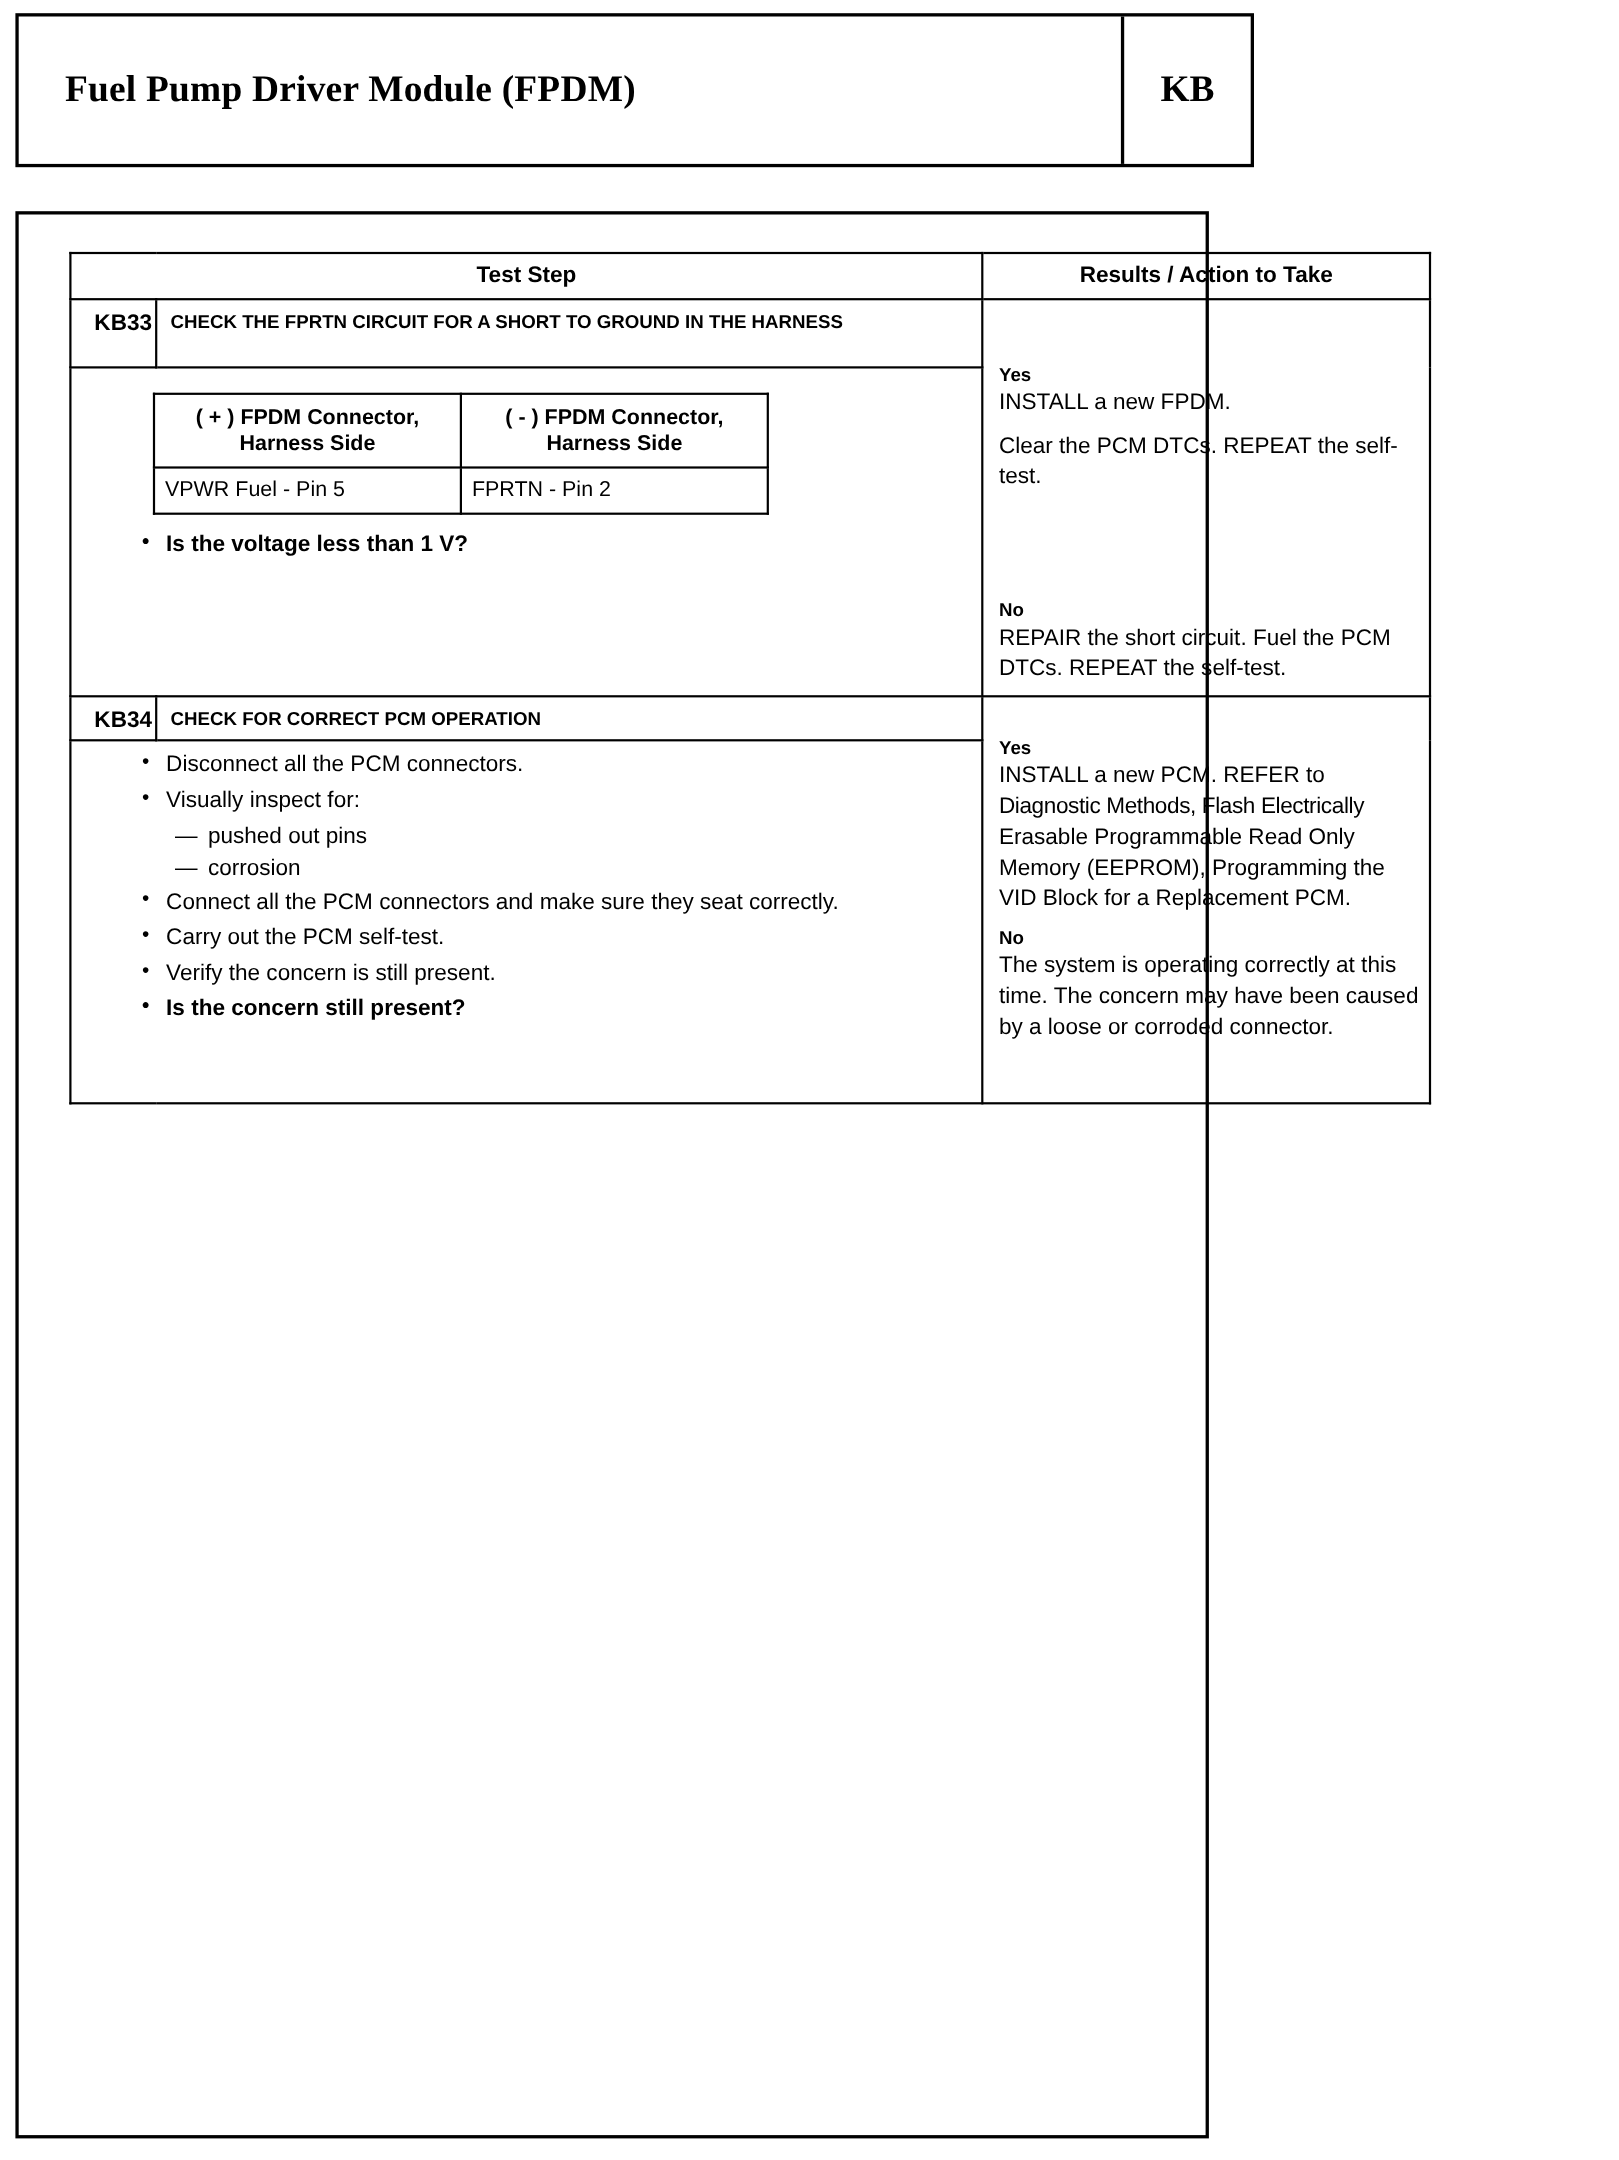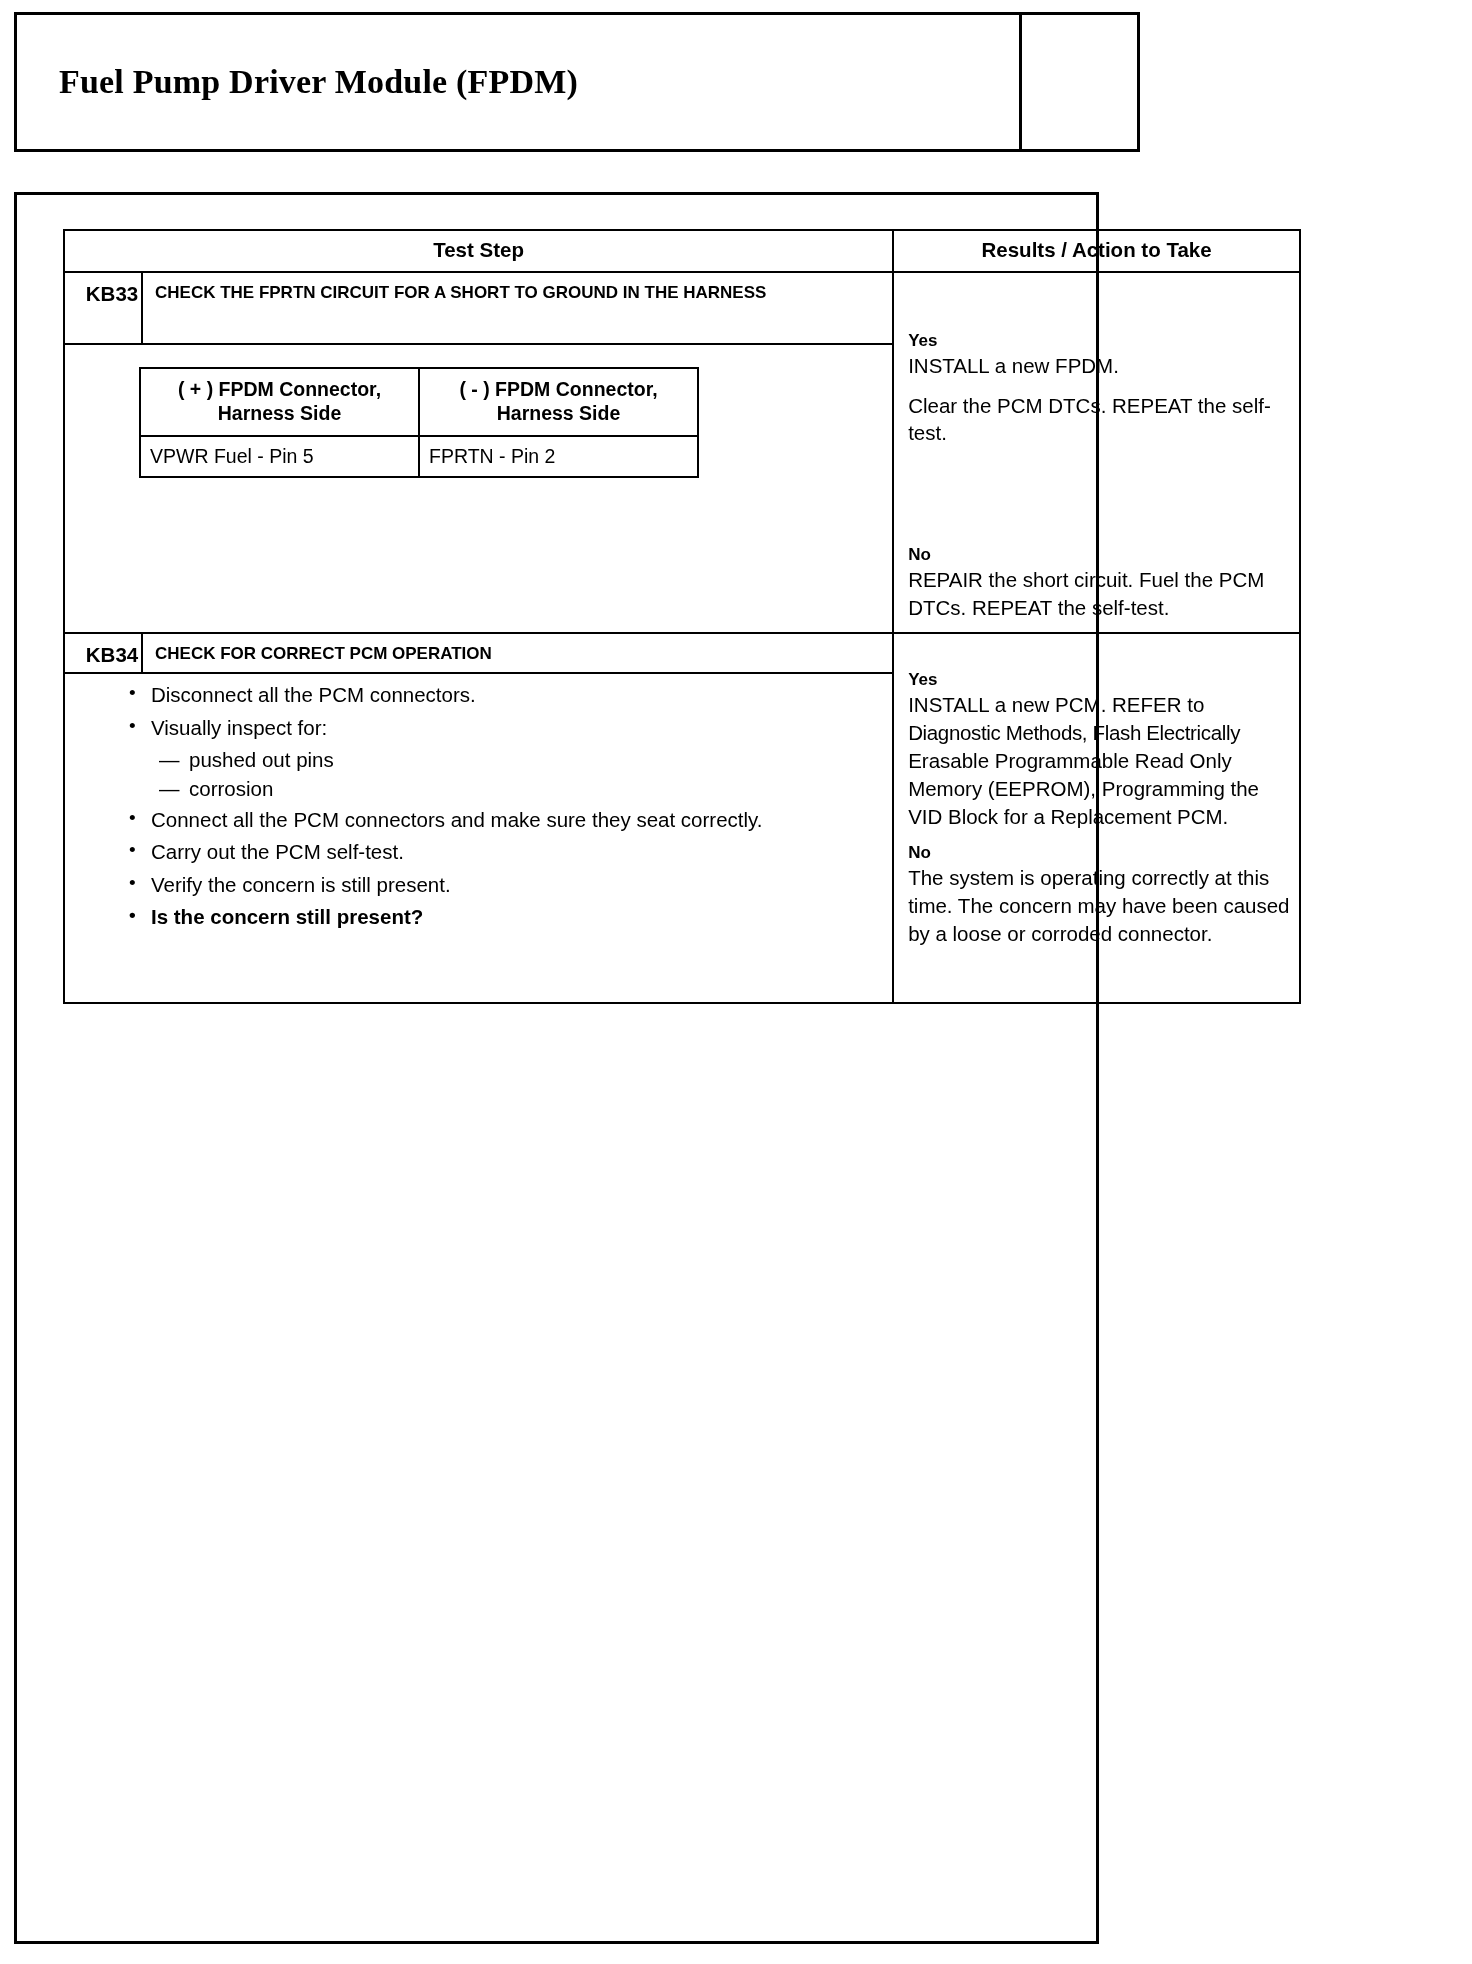--- a/index.html
+++ b/index.html
@@ -194,20 +194,23 @@
   .res-gap { height: 16px; }
   .res-gap-lg { height: 96px; }
   .tight { letter-spacing: -0.35px; }
 </style>
 </head>
 <body>
 
 <div class="header">
   <div class="header-title-cell">
     <div class="header-title">Fuel Pump Driver Module (FPDM)</div>
+  </div>
+  <div class="header-code-cell">
+    <div class="header-code">KB</div>
   </div>
 </div>
 
 <div class="page-frame">
 
   <table class="main-table">
     <colgroup>
       <col class="col-num">
       <col class="col-step">
       <col class="col-res">
@@ -243,20 +246,23 @@
                 <td class="pin-head">( + ) FPDM Connector, Harness Side</td>
                 <td class="pin-head">( - ) FPDM Connector, Harness Side</td>
               </tr>
               <tr>
                 <td class="pin-cell">VPWR Fuel - Pin 5</td>
                 <td class="pin-cell">FPRTN - Pin 2</td>
               </tr>
             </tbody>
           </table>
 
+          <ul class="bullets">
+            <li class="bold">Is the voltage less than 1 V?</li>
+          </ul>
         </td>
       </tr>
 
       <tr>
         <td class="cell-num">KB34</td>
         <td class="cell-title">CHECK FOR CORRECT PCM OPERATION</td>
         <td class="cell-result" rowspan="2">
           <div style="height:24px"></div>
           <p class="res-label">Yes</p>
           <p class="res-text">INSTALL a new PCM. REFER to</p>

